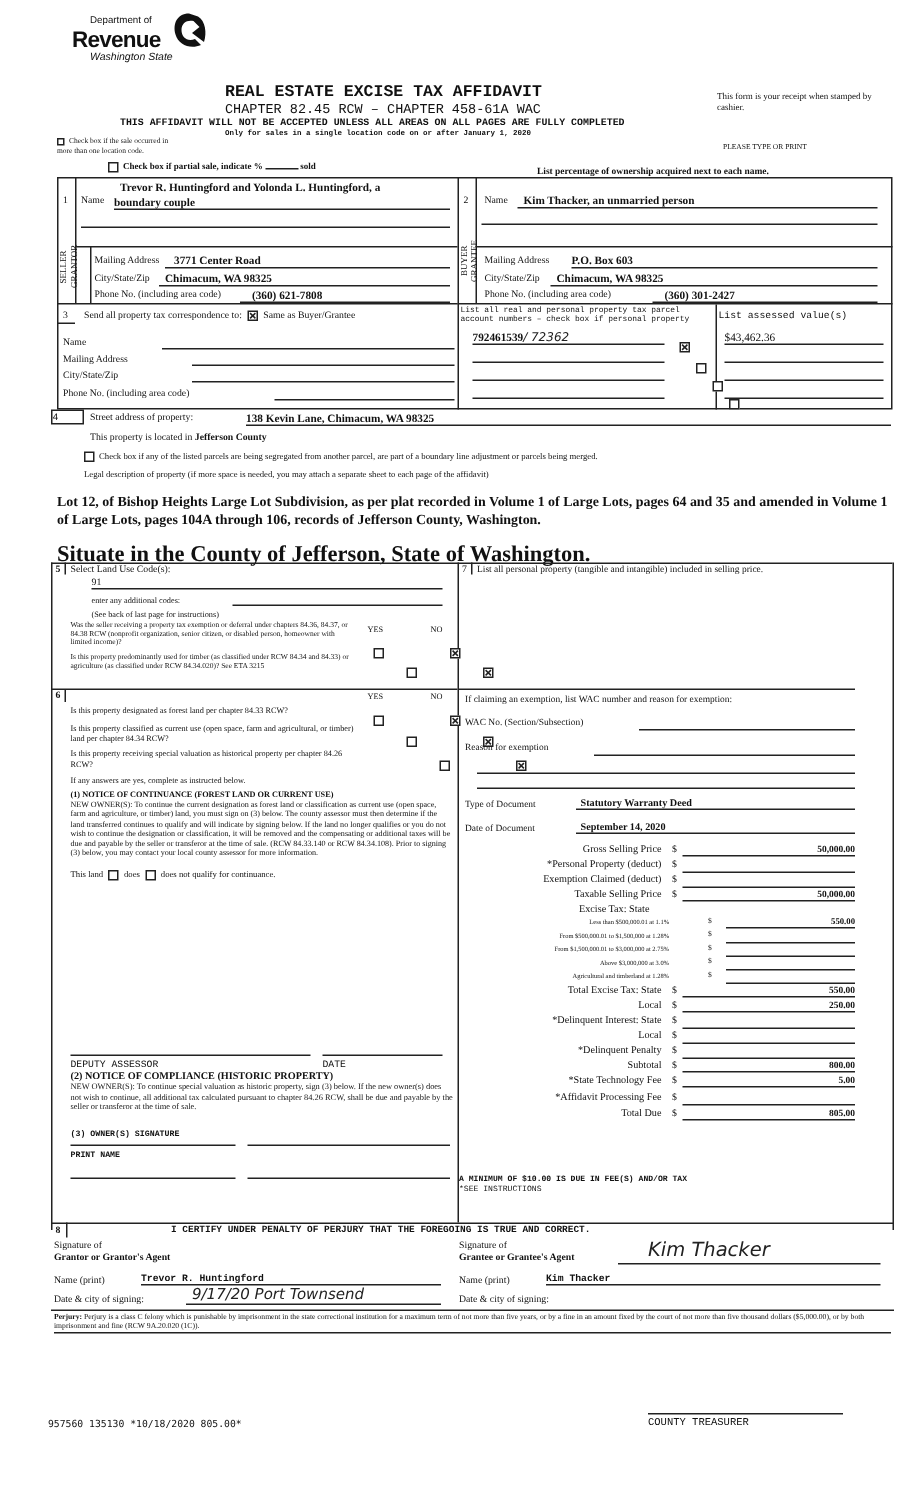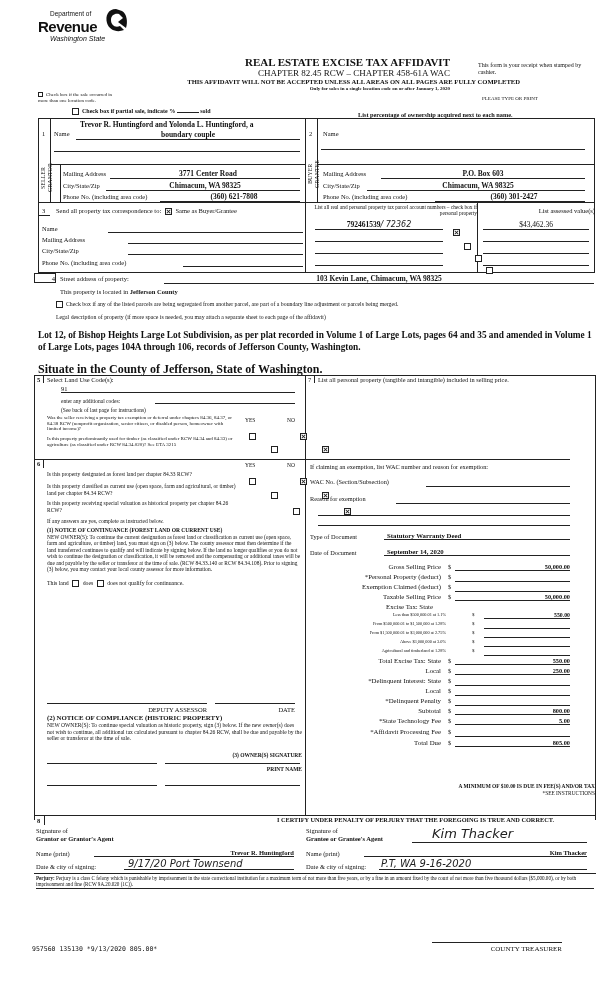--- a/index.html
+++ b/index.html
@@ -1,40 +1,40 @@
 <!DOCTYPE html>
 <html><head>
 <meta charset="utf-8">
 <style>
   * { box-sizing: border-box; margin: 0; padding: 0; }
   body { width: 600px; height: 991px; background: #fff; font-family: "Liberation Serif", serif; color: #111; position: relative; overflow: hidden; }
   .abs { position: absolute; }
   .tiny { font-size: 5.5px; }
   .sm { font-size: 6.5px; }
-  .md { font-size: 7.5px; text-align: center; }
+  .md { font-size: 7.5px; }
   .bold { font-weight: bold; }
   .ul { border-bottom: 1px solid #222; }
   .box { border: 1px solid #222; }
   .cb { display: inline-block; width: 7px; height: 7px; border: 1px solid #222; vertical-align: middle; position: relative; background:#fff; }
   .cb.checked::before, .cb.checked::after { content: ""; position: absolute; left: 0px; top: 2px; width: 5px; height: 1px; background: #222; }
   .cb.checked::before { transform: rotate(45deg); }
   .cb.checked::after { transform: rotate(-45deg); }
   .vlabel { writing-mode: vertical-rl; transform: rotate(180deg); font-size: 6px; text-align: center; line-height: 7px; }
   .hand { font-family: "DejaVu Sans", sans-serif; font-style: italic; color: #222; }
   .logo-rev { font-family: "Liberation Sans", sans-serif; font-weight: bold; font-size: 15px; letter-spacing: -0.5px; }
   .logo-sm { font-family: "Liberation Sans", sans-serif; font-size: 6.5px; }
   .logo-ws { font-family: "Liberation Sans", sans-serif; font-style: italic; font-size: 7px; }
   .right { text-align: right; }
-  .center { text-align: right; }
+  .center { text-align: left; font-family: Liberation Mono, monospace; }
   .mono { font-family: "DejaVu Sans Mono", monospace; }
 </style>
 </head>
 <body>
 
-<div class="abs" style="left:38px;top:8px;width:90px;height:50px;">
+<div class="abs" style="left:48px;top:8px;width:90px;height:50px;">
   <div class="abs logo-sm" style="left:12px;top:2px;">Department of</div>
   <div class="abs logo-rev" style="left:0;top:10px;">Revenue</div>
   <div class="abs logo-ws" style="left:12px;top:27px;">Washington State</div>
   <svg class="abs" style="left:66px;top:0;" width="24" height="26" viewBox="0 0 24 26">
     <path d="M12 1 C4 1 1 8 3 15 C5 22 13 25 20 22 L16 18 C11 20 7 17 7 12 C7 7 11 5 15 6 L19 10 L14 14 L22 20 C24 14 23 6 18 3 Z" fill="#111"></path>
   </svg>
 </div>
 
 <div class="abs bold center" style="left:150px;top:56px;width:300px;font-size:11px;">REAL ESTATE EXCISE TAX AFFIDAVIT</div>
 <div class="abs center" style="left:150px;top:68px;width:300px;font-size:9px;">CHAPTER 82.45 RCW – CHAPTER 458-61A WAC</div>
@@ -74,20 +74,21 @@
   <div class="abs sm" style="left:25px;top:75px;">Phone No. (including area code)</div>
   <div class="abs bold md ul" style="left:122px;top:74px;width:140px;padding-left:8px;">(360) 621-7808</div>
 </div>
 <div class="abs" style="left:38px;top:202px;width:267px;height:1px;background:#222;"></div>
 
 <div class="abs" style="left:305px;top:118px;width:290px;height:84px;">
   <div class="abs" style="left:12px;top:0;width:1px;height:84px;background:#222;"></div>
   <div class="abs sm" style="left:4px;top:12px;">2</div>
   <div class="abs vlabel" style="left:2px;top:36px;width:10px;height:40px;">BUYER GRANTEE</div>
   <div class="abs sm" style="left:18px;top:12px;">Name</div>
+  <div class="abs bold md ul" style="left:40px;top:11px;width:240px;padding-left:4px;">Kim Thacker, an unmarried person</div>
   <div class="abs ul" style="left:16px;top:31px;width:264px;"></div>
   <div class="abs" style="left:12px;top:46px;width:278px;height:1px;background:#222;"></div>
   <div class="abs sm" style="left:18px;top:52px;">Mailing Address</div>
   <div class="abs bold md ul" style="left:76px;top:51px;width:204px;">P.O. Box 603</div>
   <div class="abs sm" style="left:18px;top:64px;">City/State/Zip</div>
   <div class="abs bold md ul" style="left:62px;top:63px;width:218px;padding-left:4px;">Chimacum, WA  98325</div>
   <div class="abs sm" style="left:18px;top:75px;">Phone No. (including area code)</div>
   <div class="abs bold md ul" style="left:130px;top:74px;width:150px;padding-left:8px;">(360) 301-2427</div>
 </div>
 <div class="abs" style="left:305px;top:202px;width:290px;height:1px;background:#222;"></div>
@@ -127,31 +128,31 @@
   <div class="abs ul" style="left:10px;top:50px;width:128px;height:1px;"></div>
   <span class="abs cb" style="left:148px;top:45px;"></span>
   <div class="abs ul" style="left:178px;top:50px;width:106px;height:1px;"></div>
   <div class="abs ul" style="left:10px;top:62px;width:128px;height:1px;"></div>
   <span class="abs cb" style="left:148px;top:57px;"></span>
   <div class="abs ul" style="left:178px;top:62px;width:106px;height:1px;"></div>
 </div>
 
 <div class="abs box sm center" style="left:34px;top:273px;width:22px;height:10px;line-height:9px;">4</div>
 <div class="abs sm" style="left:60px;top:275px;">Street address of property:</div>
-<div class="abs bold md" style="left:164px;top:274px;width:430px;border-bottom:1px solid #222;">103 Kevin Lane, Chimacum, WA  98325</div>
+<div class="abs bold md" style="left:164px;top:274px;width:430px;border-bottom:1px solid #222;">138 Kevin Lane, Chimacum, WA  98325</div>
 <div class="abs sm" style="left:60px;top:288px;">
   <span>This property is located in</span>
   <span class="bold">Jefferson County</span>
 </div>
 <div class="abs" style="left:56px;top:301px;font-size:5.8px;">
   <span class="cb" style="margin-right:3px;"></span><span>Check box if any of the listed parcels are being segregated from another parcel, are part of a boundary line adjustment or parcels being merged.</span>
 </div>
 <div class="abs" style="left:56px;top:314px;font-size:5.8px;">Legal description of property (if more space is needed, you may attach a separate sheet to each page of the affidavit)</div>
 <div class="abs bold" style="left:38px;top:329px;width:560px;font-size:9.3px;line-height:12px;">Lot 12, of Bishop Heights Large Lot Subdivision, as per plat recorded in Volume 1 of Large Lots, pages 64 and 35 and amended in Volume 1 of Large Lots, pages 104A through 106, records of Jefferson County, Washington.</div>
-<div class="abs bold" style="left:38px;top:362px;font-size:12px;">Situate in the County of Jefferson, State of Washington.</div>
+<div class="abs bold" style="left:38px;top:362px;font-size:15px;">Situate in the County of Jefferson, State of Washington.</div>
 
 <div class="abs" style="left:34px;top:375px;width:561px;height:1px;background:#222;"></div>
 <div class="abs" style="left:34px;top:375px;width:1px;height:445px;background:#222;"></div>
 <div class="abs" style="left:595px;top:375px;width:1px;height:445px;background:#222;"></div>
 <div class="abs" style="left:305px;top:375px;width:1px;height:440px;background:#222;"></div>
 
 <div class="abs" style="left:35px;top:375px;width:270px;height:85px;">
   <div class="abs" style="left:8px;top:0;width:1px;height:8px;background:#222;"></div>
   <div class="abs bold sm" style="left:2px;top:1px;">5</div>
   <div class="abs sm" style="left:12px;top:1px;">Select Land Use Code(s):</div>
@@ -337,24 +338,23 @@
   <div class="abs bold center ul" style="left:60px;top:34px;width:200px;font-size:6.5px;">Trevor R. Huntingford</div>
   <div class="abs sm" style="left:2px;top:48px;">Date &amp; city of signing:</div>
   <div class="abs hand ul" style="left:90px;top:43px;width:170px;font-size:10px;padding-left:4px;">9/17/20  Port Townsend</div>
 
   <div class="abs sm" style="left:272px;top:12px;">Signature of</div>
   <div class="abs bold sm" style="left:272px;top:20px;">Grantee or Grantee's Agent</div>
   <div class="abs hand ul" style="left:378px;top:10px;width:175px;font-size:13px;line-height:17px;padding-left:20px;">Kim Thacker</div>
   <div class="abs sm" style="left:272px;top:35px;">Name (print)</div>
   <div class="abs bold center ul" style="left:330px;top:34px;width:223px;font-size:6.5px;">Kim  Thacker</div>
   <div class="abs sm" style="left:272px;top:48px;">Date &amp; city of signing:</div>
-  <div class="abs hand ul" style="left:345px;top:43px;width:208px;font-size:10px;padding-left:2px;">P.T, WA    9-16-2020</div>
 
   <div class="abs" style="left:0;top:58px;width:562px;height:1px;background:#222;"></div>
   <div class="abs" style="left:2px;top:60px;width:558px;font-size:5.1px;line-height:6.2px;border-bottom:1.5px solid #222;padding-bottom:1px;">
     <span class="bold">Perjury:</span>
     <span>Perjury is a class C felony which is punishable by imprisonment in the state correctional institution for a maximum term of not more than five years, or by a fine in an amount fixed by the court of not more than five thousand dollars ($5,000.00), or by both imprisonment and fine (RCW 9A.20.020 (1C)).</span>
   </div>
 </div>
 
-<div class="abs mono" style="left:32px;top:945px;font-size:6.5px;">957560 135130 *9/13/2020 805.00*</div>
+<div class="abs mono" style="left:32px;top:945px;font-size:6.5px;">957560 135130 *10/18/2020 805.00*</div>
 <div class="abs" style="left:432px;top:942px;width:130px;height:1px;background:#222;"></div>
 <div class="abs center" style="left:432px;top:945px;width:130px;font-size:7px;">COUNTY TREASURER</div>
 
 </body></html>

